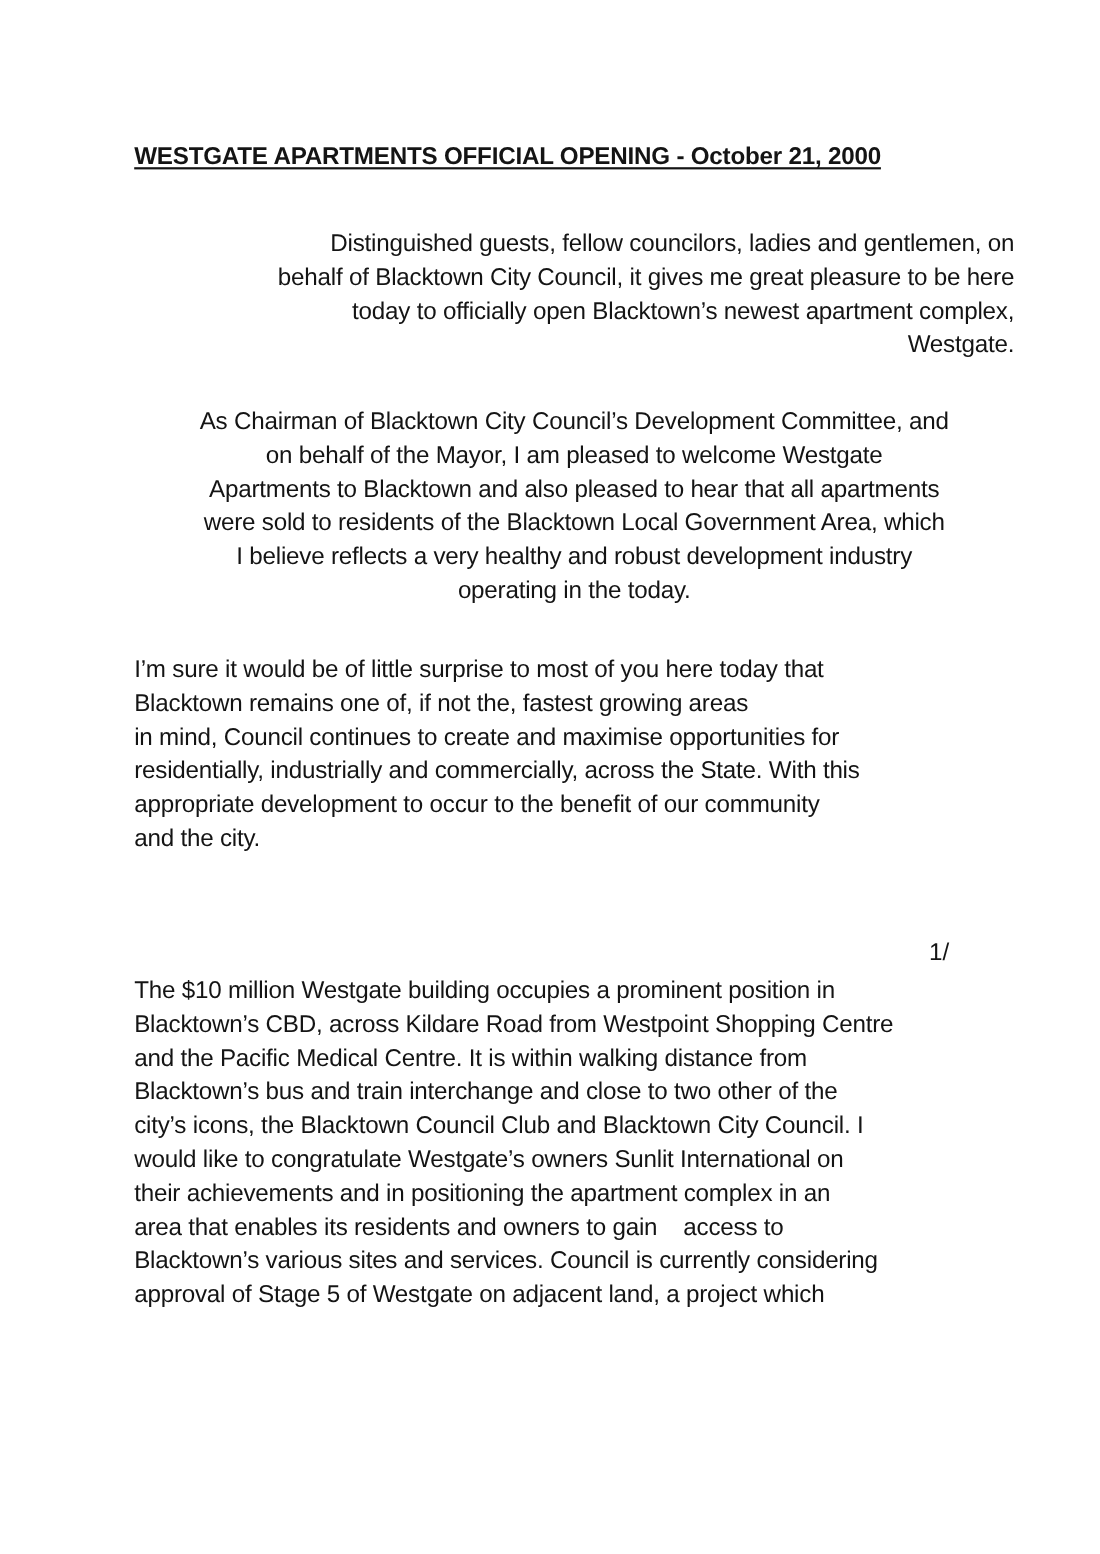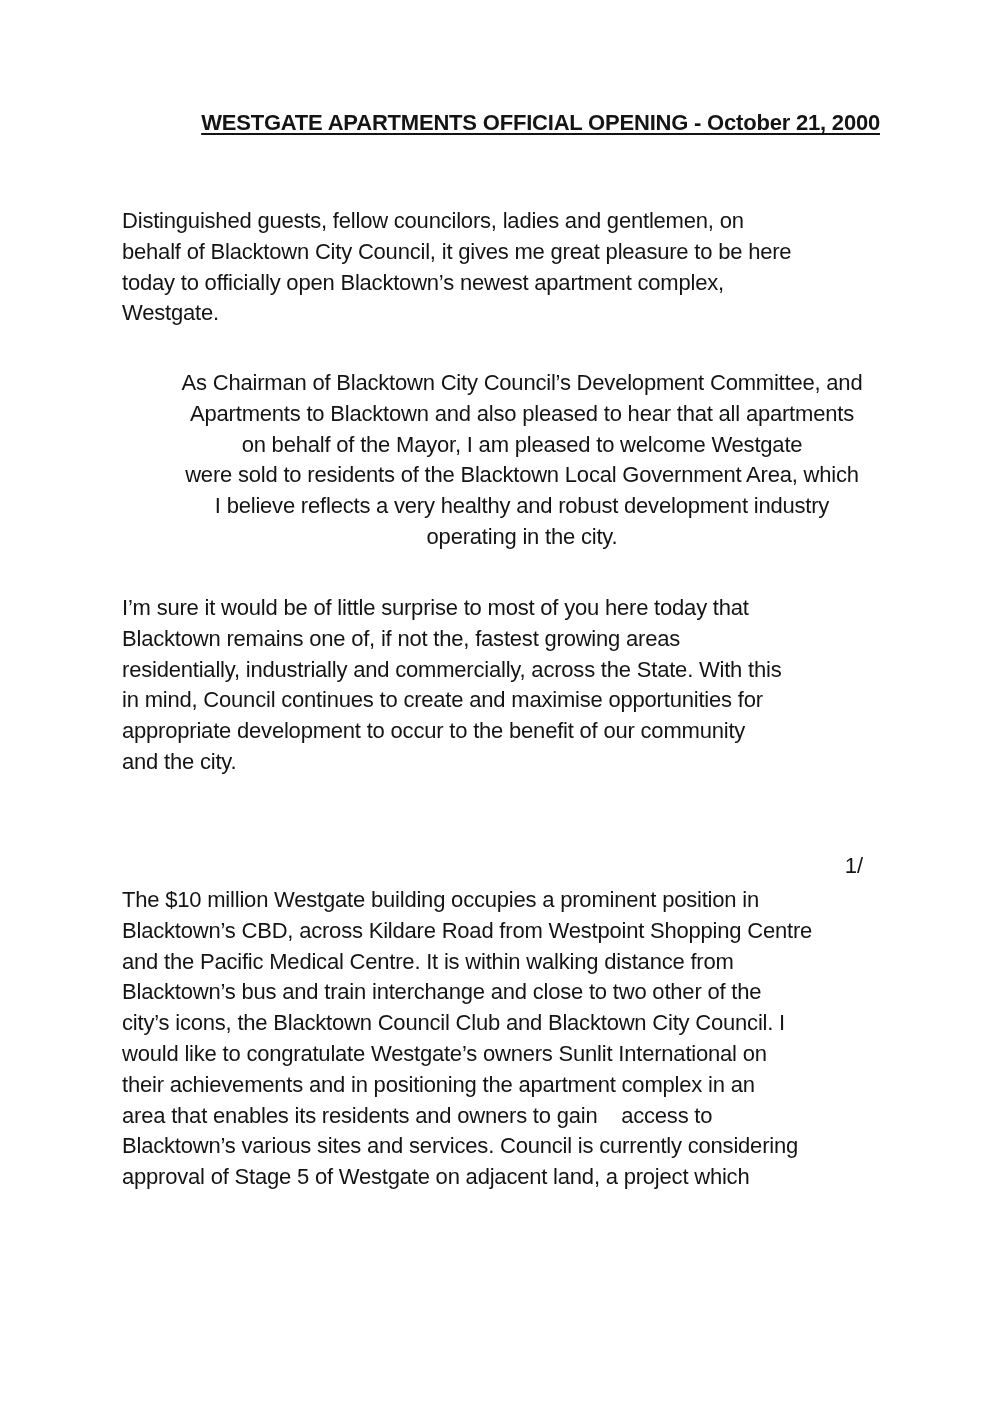--- a/index.html
+++ b/index.html
@@ -8,23 +8,23 @@
     width: 1000px;
     height: 1413px;
     background: #ffffff;
     color: #141414;
     font-family: "Liberation Sans", "DejaVu Sans", sans-serif;
     overflow: hidden;
   }
   .header {
     position: absolute;
     left: 122px;
-    top: 109px;
+    top: 128px;
     width: 758px;
-    text-align: right;
+    text-align: left;
   }
   .title {
     font-size: 22px;
     font-weight: 700;
     line-height: 27px;
     letter-spacing: -0.2px;
     text-decoration: underline;
     text-decoration-thickness: 2px;
     text-underline-offset: 3px;
     white-space: nowrap;
@@ -38,21 +38,21 @@
   }
   .para {
     position: absolute;
     left: 122px;
     width: 800px;
     font-size: 22px;
     line-height: 30.8px;
     letter-spacing: -0.2px;
   }
   .line { white-space: pre; }
-  .p1 { top: 206px; }
+  .p1 { top: 206px; text-align: right; }
   .p2 { top: 368px; text-align: center; }
   .p3 { top: 593px; }
   .p4 { top: 885px; }
   .page-marker {
     position: absolute;
     top: 851px;
     left: 122px;
     width: 741px;
     text-align: right;
     font-size: 22px;
@@ -71,32 +71,32 @@
 
   <div class="para p1">
     <div class="line">Distinguished guests, fellow councilors, ladies and gentlemen, on</div>
     <div class="line">behalf of Blacktown City Council, it gives me great pleasure to be here</div>
     <div class="line">today to officially open Blacktown’s newest apartment complex,</div>
     <div class="line">Westgate.</div>
   </div>
 
   <div class="para p2">
     <div class="line">As Chairman of Blacktown City Council’s Development Committee, and</div>
+    <div class="line">on behalf of the Mayor, I am pleased to welcome Westgate</div>
     <div class="line">Apartments to Blacktown and also pleased to hear that all apartments</div>
-    <div class="line">on behalf of the Mayor, I am pleased to welcome Westgate</div>
     <div class="line">were sold to residents of the Blacktown Local Government Area, which</div>
     <div class="line">I believe reflects a very healthy and robust development industry</div>
-    <div class="line">operating in the city.</div>
+    <div class="line">operating in the today.</div>
   </div>
 
   <div class="para p3">
     <div class="line">I’m sure it would be of little surprise to most of you here today that</div>
     <div class="line">Blacktown remains one of, if not the, fastest growing areas</div>
+    <div class="line">in mind, Council continues to create and maximise opportunities for</div>
     <div class="line">residentially, industrially and commercially, across the State. With this</div>
-    <div class="line">in mind, Council continues to create and maximise opportunities for</div>
     <div class="line">appropriate development to occur to the benefit of our community</div>
     <div class="line">and the city.</div>
   </div>
 
   <div class="page-marker">1/</div>
 
   <div class="para p4">
     <div class="line">The $10 million Westgate building occupies a prominent position in</div>
     <div class="line">Blacktown’s CBD, across Kildare Road from Westpoint Shopping Centre</div>
     <div class="line">and the Pacific Medical Centre. It is within walking distance from</div>

